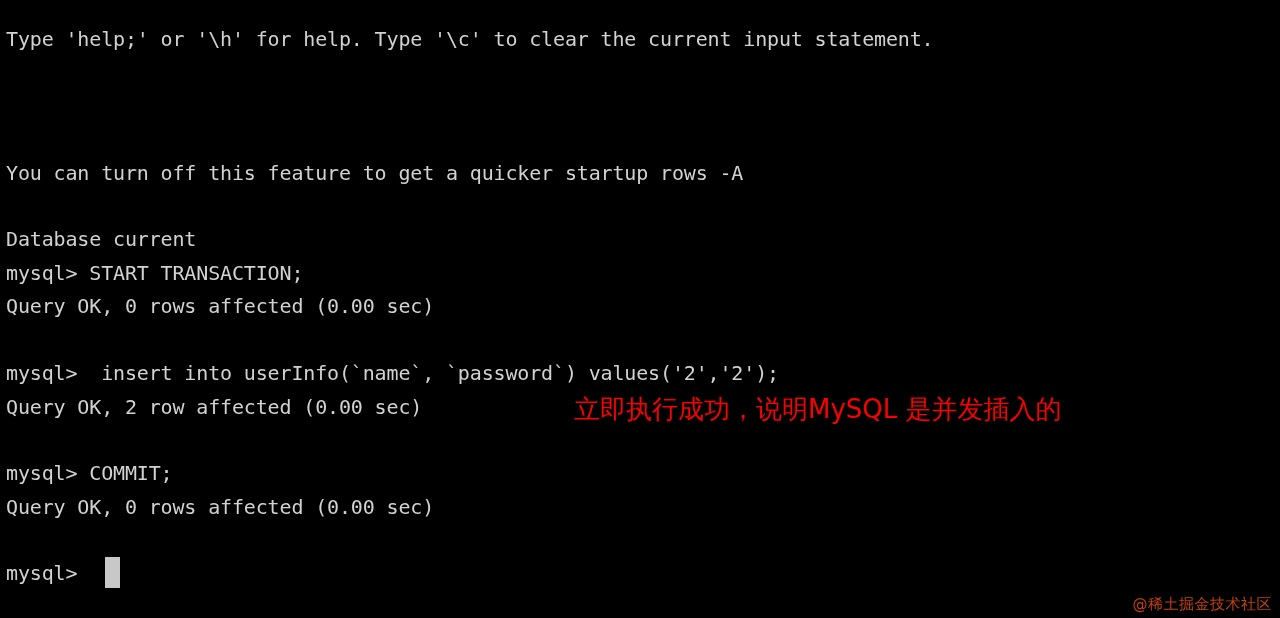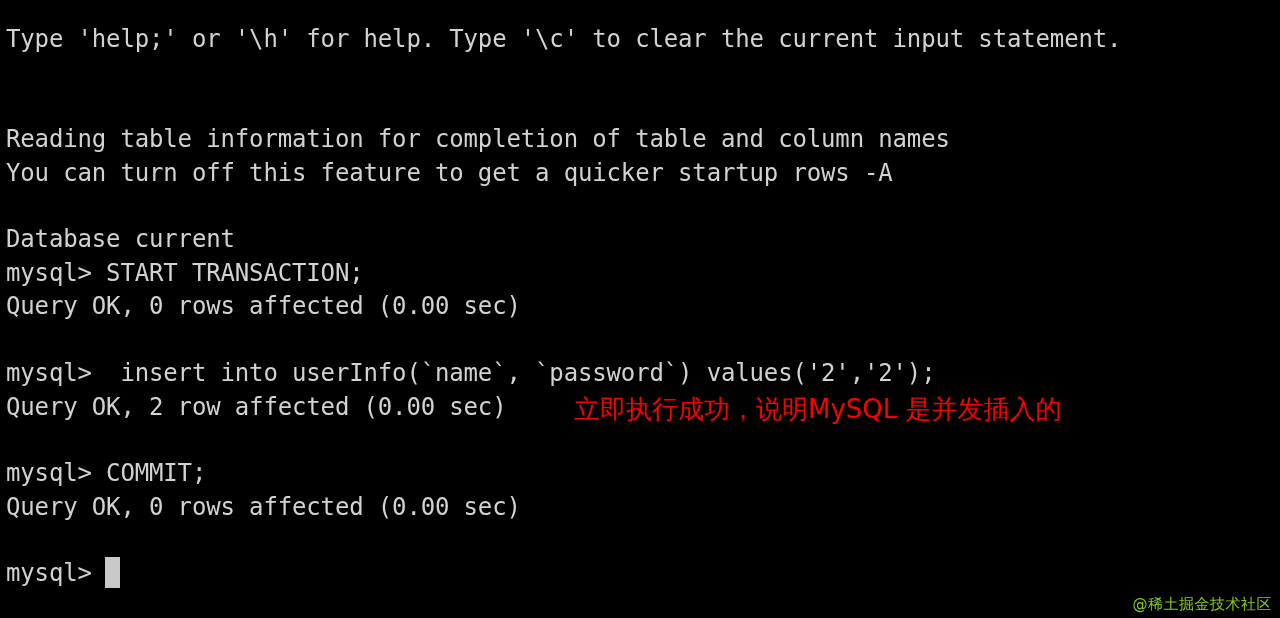--- a/index.html
+++ b/index.html
@@ -16,21 +16,21 @@
   #terminal {
     position: relative;
     width: 1280px;
     height: 618px;
     background: #000000;
   }
   .term-line {
     position: absolute;
     left: 6px;
     font-family: "DejaVu Sans Mono", "Liberation Mono", monospace;
-    font-size: 24px;
+    font-size: 20px;
     line-height: 33px;
     color: #d2d2d2;
     white-space: pre;
     letter-spacing: -0.15px;
   }
   .annotation {
     position: absolute;
     font-family: "DejaVu Sans", "Liberation Sans", sans-serif;
     color: #fb0000;
     white-space: pre;
@@ -46,33 +46,32 @@
     width: 15px;
     height: 31px;
     background: #c8c8c8;
   }
   #watermark {
     position: absolute;
     right: 8px;
     bottom: 4px;
     font-family: "DejaVu Sans", "Liberation Sans", sans-serif;
     font-size: 15px;
-    color: #84cc16;
+    color: #c2410c;
     white-space: pre;
     letter-spacing: 0.5px;
   }
 </style>
 </head>
 <body>
 
 <div id="terminal">
 
   <div class="term-line" style="top:23px">Type 'help;' or '\h' for help. Type '\c' to clear the current input statement.</div>
   <div class="term-line" style="top:56px"></div>
-  <div class="term-line" style="top:123px">Reading table information for completion of table and column names</div>
   <div class="term-line" style="top:157px">You can turn off this feature to get a quicker startup rows -A</div>
   <div class="term-line" style="top:190px"></div>
   <div class="term-line" style="top:223px">Database current</div>
   <div class="term-line" style="top:257px">mysql&gt; START TRANSACTION;</div>
   <div class="term-line" style="top:290px">Query OK, 0 rows affected (0.00 sec)</div>
   <div class="term-line" style="top:324px"></div>
   <div class="term-line" style="top:357px">mysql&gt;  insert into userInfo(`name`, `password`) values('2','2');</div>
   <div class="term-line" style="top:391px">Query OK, 2 row affected (0.00 sec)</div>
   <div class="term-line" style="top:424px"></div>
   <div class="term-line" style="top:457px">mysql&gt; COMMIT;</div>

